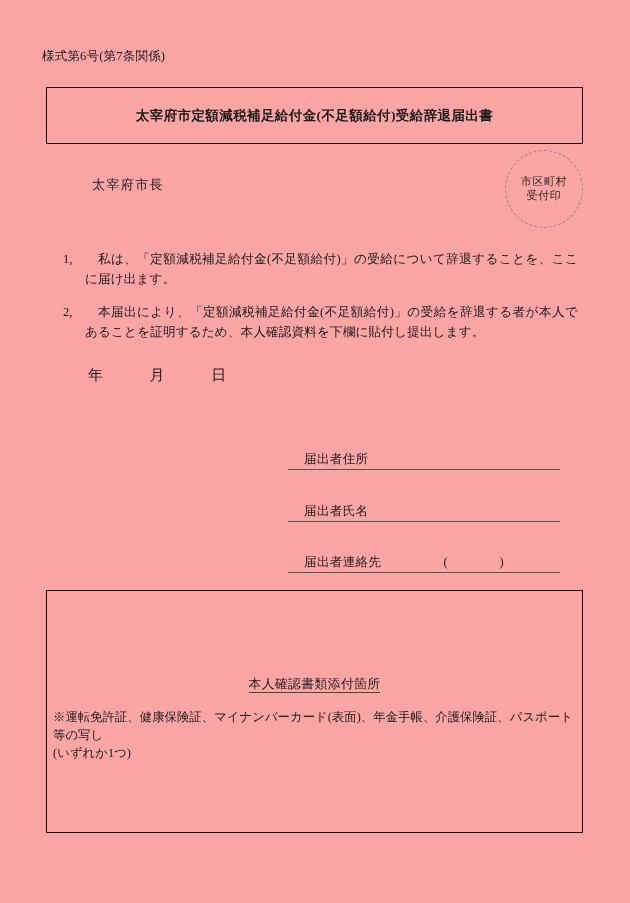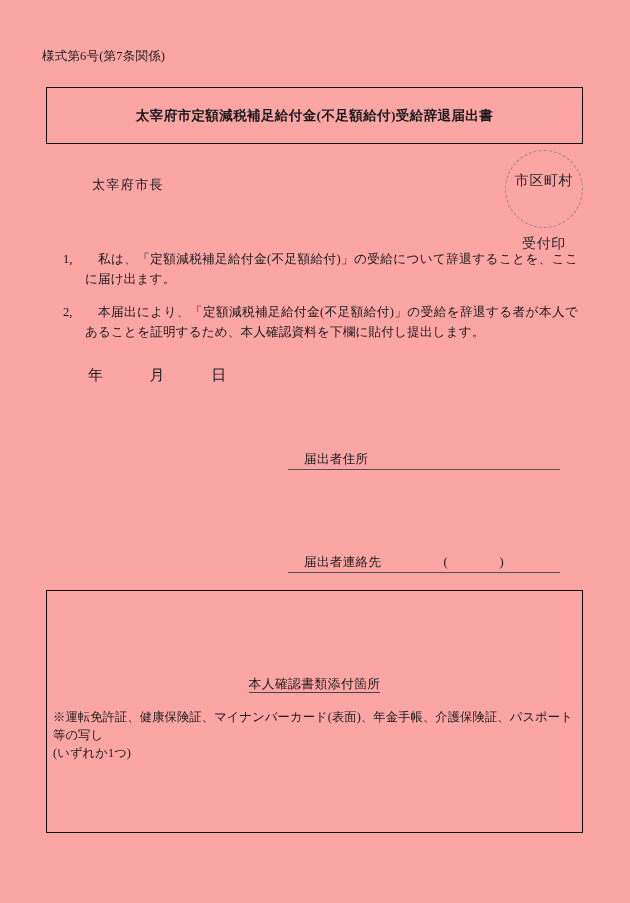--- a/index.html
+++ b/index.html
@@ -74,25 +74,24 @@
     border: 1.2px dashed #8a8a8a;
     border-radius: 50%;
     box-sizing: border-box;
     display: flex;
     flex-direction: column;
     align-items: center;
     justify-content: center;
     line-height: 1.25;
   }
   .seal-line {
-    font-size: 14px;
+    font-size: 11px;
     letter-spacing: 0.6px;
     white-space: nowrap;
     color: #2a2a2a;
-    margin-top: 46px;
   }
 
   
   .clause {
     position: absolute;
     display: flex;
     font-size: 12.6px;
     line-height: 1.62;
   }
   .clause-num {
@@ -215,20 +214,23 @@
     <div class="clause-num">2,</div>
     <div class="clause-body">　本届出により、「定額減税補足給付金(不足額給付)」の受給を辞退する者が本人であることを証明するため、本人確認資料を下欄に貼付し提出します。</div>
   </div>
 
   <div class="date-line">年　　　月　　　日</div>
 
   <div class="sig-field" id="sig-address">
     <span class="sig-label">届出者住所</span>
   </div>
 
+  <div class="sig-field" id="sig-name">
+    <span class="sig-label">届出者氏名</span>
+  </div>
 
   <div class="sig-field" id="sig-contact">
     <span class="sig-label">届出者連絡先</span>
     <span class="sig-paren">(　　　　)</span>
   </div>
 
   <div class="attach-box">
     <div class="attach-heading">
       <span>本人確認書類添付箇所</span>
     </div>

